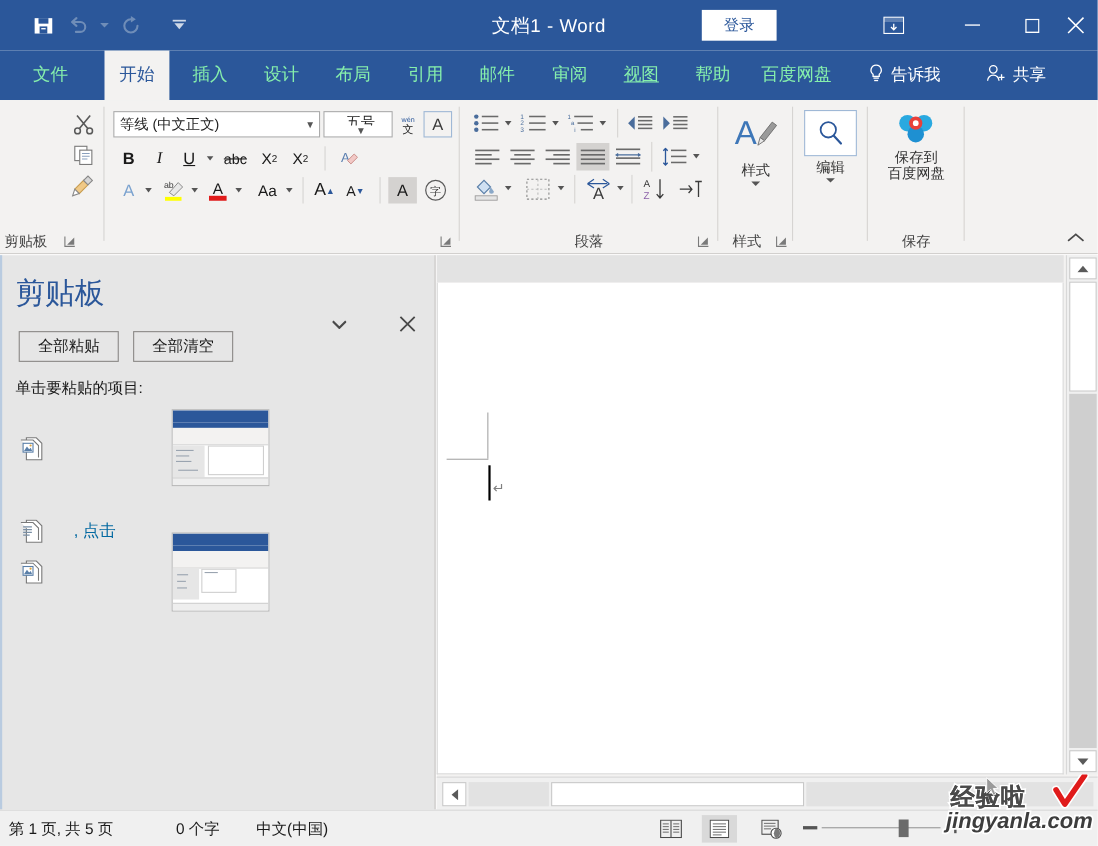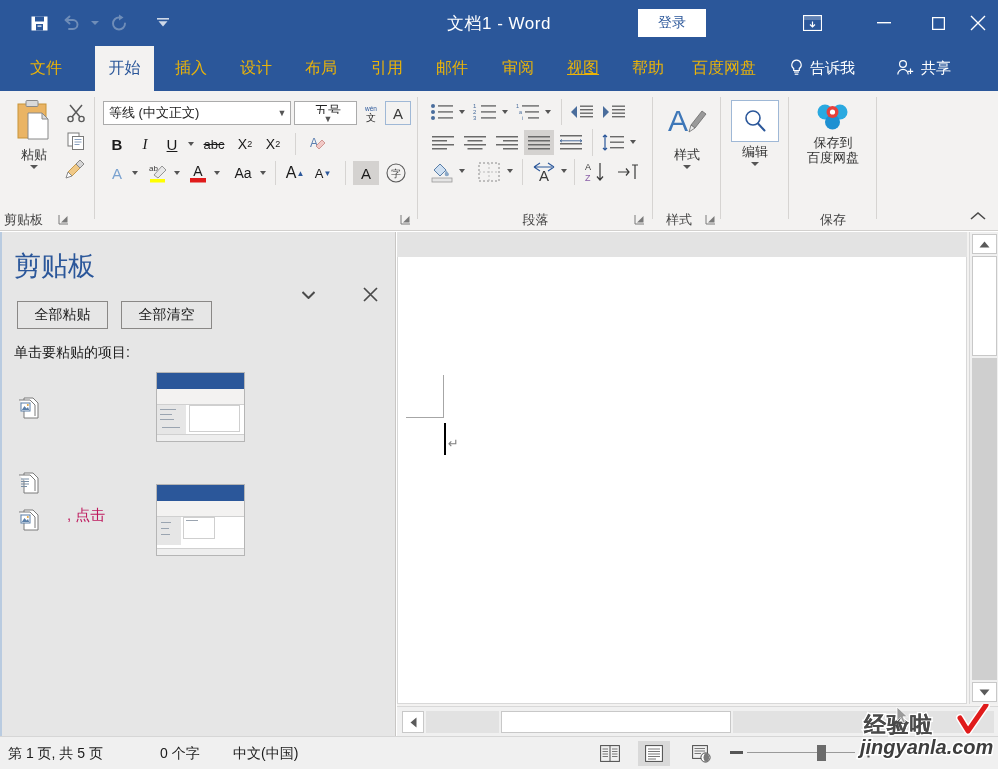--- a/index.html
+++ b/index.html
@@ -44,21 +44,21 @@
   .win-close { left: 960px; width: 36px; }
 
   
   .tabstrip {
     position: absolute; left: 0; top: 46px; width: 998px; height: 45px;
     background: #2b579a;
   }
   .tab {
     position: absolute; top: 0; height: 45px;
     display: flex; align-items: center; justify-content: center;
-    color: #eab308; font-size: 16px; padding: 0 14px; cursor: pointer;
+    color: #86efac; font-size: 16px; padding: 0 14px; cursor: pointer;
     white-space: nowrap;
   }
   .tab.active { background: #f3f2f1; color: #2b579a; }
   .tabright {
     position: absolute; top: 0; height: 45px;
     display: flex; align-items: center; gap: 6px;
     color: #ffffff; font-size: 15px; cursor: pointer;
   }
 
   
@@ -130,21 +130,21 @@
     position: absolute; top: 69px; height: 28px;
     background: #e6e6e6; border: 1px solid #8a8886;
     font-size: 14px; color: #1a1a1a; cursor: pointer;
     display: flex; align-items: center; justify-content: center;
     padding: 0 9px;
   }
   .pane-hint { position: absolute; left: 14px; top: 112px; font-size: 14px; color: #1a1a1a; }
 
   .clip-item { position: absolute; left: 0; width: 396px; cursor: pointer; }
   .clip-icon { position: absolute; }
-  .clip-text { position: absolute; font-size: 15px; color: #be185d; margin-top: 33px; }
+  .clip-text { position: absolute; font-size: 15px; color: #0369a1; }
   .clip-thumb {
     position: absolute; background: #ffffff;
     border: 1px solid #b5b5b5; overflow: hidden;
   }
   .th-title { position: absolute; left: 0; top: 0; width: 100%; height: 11px; background: #2b579a; }
   .th-tabs { position: absolute; left: 0; top: 11px; width: 100%; height: 5px; background: #2b579a; }
   .th-ribbon { position: absolute; left: 0; top: 16px; width: 100%; height: 16px; background: #f3f2f1; border-bottom: 1px solid #d0d0d0; }
   .th-body { position: absolute; left: 0; top: 32px; width: 100%; bottom: 7px; background: #ffffff; }
   .th-status { position: absolute; left: 0; bottom: 0; width: 100%; height: 7px; background: #eeeeee; border-top: 1px solid #d0d0d0; }
   .th-line { position: absolute; background: #9aa4b0; height: 1px; }
@@ -322,30 +322,20 @@
           <path d="M14.5 9.5 L14.5 15 M11.8 12.3 L17.2 12.3" stroke="#ffffff" stroke-width="1.2"></path>
         </svg>
       </span>
       <span>共享</span>
     </div>
   </div>
 
   <div class="ribbon">
 
     <div class="rgroup" style="left:0;width:95px;">
-      <div class="bigbtn" style="left:6px;top:8px;width:56px;">
-        <svg width="40" height="46" viewBox="0 0 40 46">
-          <rect x="4" y="5" width="28" height="34" fill="#eab464" stroke="#c89338" stroke-width="1"></rect>
-          <rect x="12" y="1.5" width="12" height="6" rx="1" fill="#d9d9d9" stroke="#8a8a8a" stroke-width="1"></rect>
-          <path d="M14 14 H28 L34 20 V40 H14 Z" fill="#ffffff" stroke="#888888" stroke-width="1"></path>
-          <path d="M28 14 L28 20 L34 20 Z" fill="#dcdcdc" stroke="#888888" stroke-width="1"></path>
-        </svg>
-        <div class="blabel">粘贴</div>
-        <div class="caret-dn"></div>
-      </div>
 
       <div class="smbtn" style="left:62px;top:9px;width:28px;height:26px;">
         <svg width="20" height="20" viewBox="0 0 20 20">
           <path d="M4 2 L14 14 M16 2 L6 14" stroke="#5a5a5a" stroke-width="1.5" fill="none"></path>
           <circle cx="4.5" cy="16" r="2.6" fill="none" stroke="#5a5a5a" stroke-width="1.4"></circle>
           <circle cx="15.5" cy="16" r="2.6" fill="none" stroke="#5a5a5a" stroke-width="1.4"></circle>
         </svg>
       </div>
       <div class="smbtn" style="left:62px;top:37px;width:28px;height:26px;">
         <svg width="20" height="20" viewBox="0 0 20 20">

